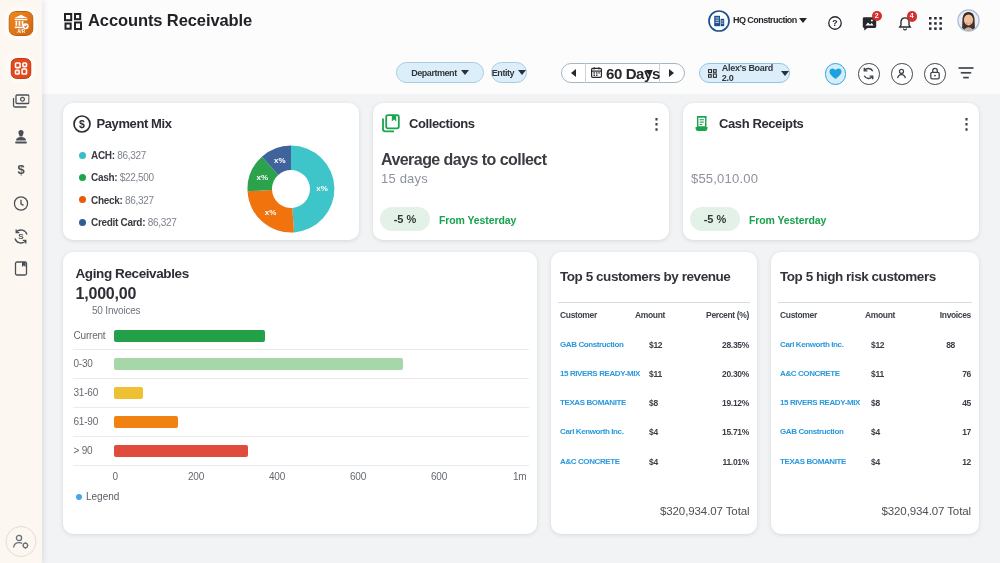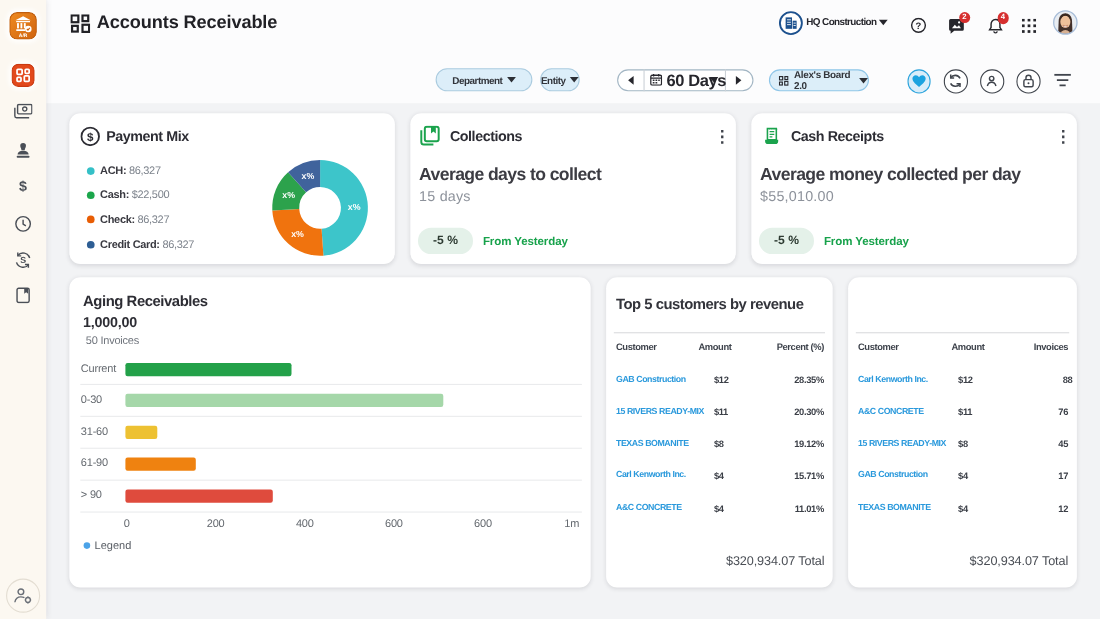--- a/index.html
+++ b/index.html
@@ -299,30 +299,29 @@
     <g stroke="#1ba34d" stroke-width="1.3">
           <line x1="7.8" y1="5" x2="12.8" y2="5"></line>
           <line x1="7.8" y1="7.8" x2="12.8" y2="7.8"></line>
           <line x1="7.8" y1="10.6" x2="10.8" y2="10.6"></line>
         </g>
     <path d="M5.5 2.5 l1-1 1 1 1-1 1 1 1-1 1 1 1-1 1 1 1-1 1 1" fill="none" stroke="#1ba34d" stroke-width="0.9"></path>
     <path d="M3 13.5 H17 a0 0 0 0 1 0 0 v1.6 a3 3 0 0 1 -3 3 H6 a3 3 0 0 1 -3 -3 z" fill="#1ba34d"></path>
   </svg>
   <div class="ct" style="left:36px;top:13px;">Cash Receipts</div>
   <div class="menu3">⋮</div>
-  <div class="kpilabel" style="top:49.5px;">Average money collected per day</div>
   <div class="kpival" style="top:66.5px;">$55,010.00</div>
   <div class="pill">-5 %</div>
   <div class="fromy">From Yesterday</div>
 </div>
 
 <div class="card" style="left:63px;top:252px;width:474px;height:282px;">
   <div class="ct" style="left:12.5px;top:14px;font-size:13.5px;">Aging Receivables</div>
-  <div style="position:absolute;left:12.5px;top:33px;font-size:13px;font-weight:700;color:#2d2d34;letter-spacing:-0.2px;">1,000,00</div>
-  <div style="position:absolute;left:3px;top:53px;font-size:10px;color:#6f747c;letter-spacing:-0.2px;padding-left:12px;">50 Invoices</div>
+  <div style="position:absolute;left:12.5px;top:33px;font-size:16px;font-weight:700;color:#2d2d34;letter-spacing:-0.2px;">1,000,00</div>
+  <div style="position:absolute;left:17px;top:53px;font-size:10px;color:#6f747c;letter-spacing:-0.2px;padding-left:12px;">50 Invoices</div>
   <div class="axl" style="left:10.5px;top:77.5px;">Current</div>
   <div class="axl" style="left:10.5px;top:106px;">0-30</div>
   <div class="axl" style="left:10.5px;top:135px;">31-60</div>
   <div class="axl" style="left:10.5px;top:163.5px;">61-90</div>
   <div class="axl" style="left:10.5px;top:192.5px;">&gt; 90</div>
   <div class="bar" style="left:51px;top:77.5px;width:151px;background:#23a149;"></div>
   <div class="bar" style="left:51px;top:106.3px;width:289px;background:#a5d7a9;"></div>
   <div class="bar" style="left:51px;top:135px;width:29px;background:#edc132;"></div>
   <div class="bar" style="left:51px;top:164px;width:64px;background:#ef8210;"></div>
   <div class="bar" style="left:51px;top:192.7px;width:134px;background:#df4b3d;"></div>
@@ -358,27 +357,28 @@
   <div class="cust" style="top:174px;">Carl Kenworth Inc.</div>
       <div class="amt" style="left:98px;top:174px;">$4</div>
       <div class="amt" style="right:8px;top:174px;">15.71%</div>
   <div class="cust" style="top:204px;">A&amp;C CONCRETE</div>
       <div class="amt" style="left:98px;top:204px;">$4</div>
       <div class="amt" style="right:8px;top:204px;">11.01%</div>
   <div class="tot" style="right:7.5px;top:252px;">$320,934.07 Total</div>
 </div>
 
 <div class="card" style="left:771px;top:252px;width:208px;height:282px;">
+  <div class="tbl-title">Top 5 high risk customers</div>
   <div class="hline" style="left:7px;width:194px;top:50px;"></div>
   <div class="th" style="left:9px;top:57px;">Customer</div>
   <div class="th" style="left:94px;top:57px;">Amount</div>
   <div class="th" style="right:8px;top:57px;">Invoices</div>
   <div class="cust" style="top:87px;">Carl Kenworth Inc.</div>
       <div class="amt" style="left:100px;top:87px;">$12</div>
-      <div class="amt" style="right:4px;top:87px;margin-left:24px;">88</div>
+      <div class="amt" style="right:24px;top:87px;margin-left:24px;">88</div>
   <div class="cust" style="top:116px;">A&amp;C CONCRETE</div>
       <div class="amt" style="left:100px;top:116px;">$11</div>
       <div class="amt" style="right:8px;top:116px;">76</div>
   <div class="cust" style="top:145px;">15 RIVERS READY-MIX</div>
       <div class="amt" style="left:100px;top:145px;">$8</div>
       <div class="amt" style="right:8px;top:145px;">45</div>
   <div class="cust" style="top:174px;">GAB Construction</div>
       <div class="amt" style="left:100px;top:174px;">$4</div>
       <div class="amt" style="right:8px;top:174px;">17</div>
   <div class="cust" style="top:204px;">TEXAS BOMANITE</div>

